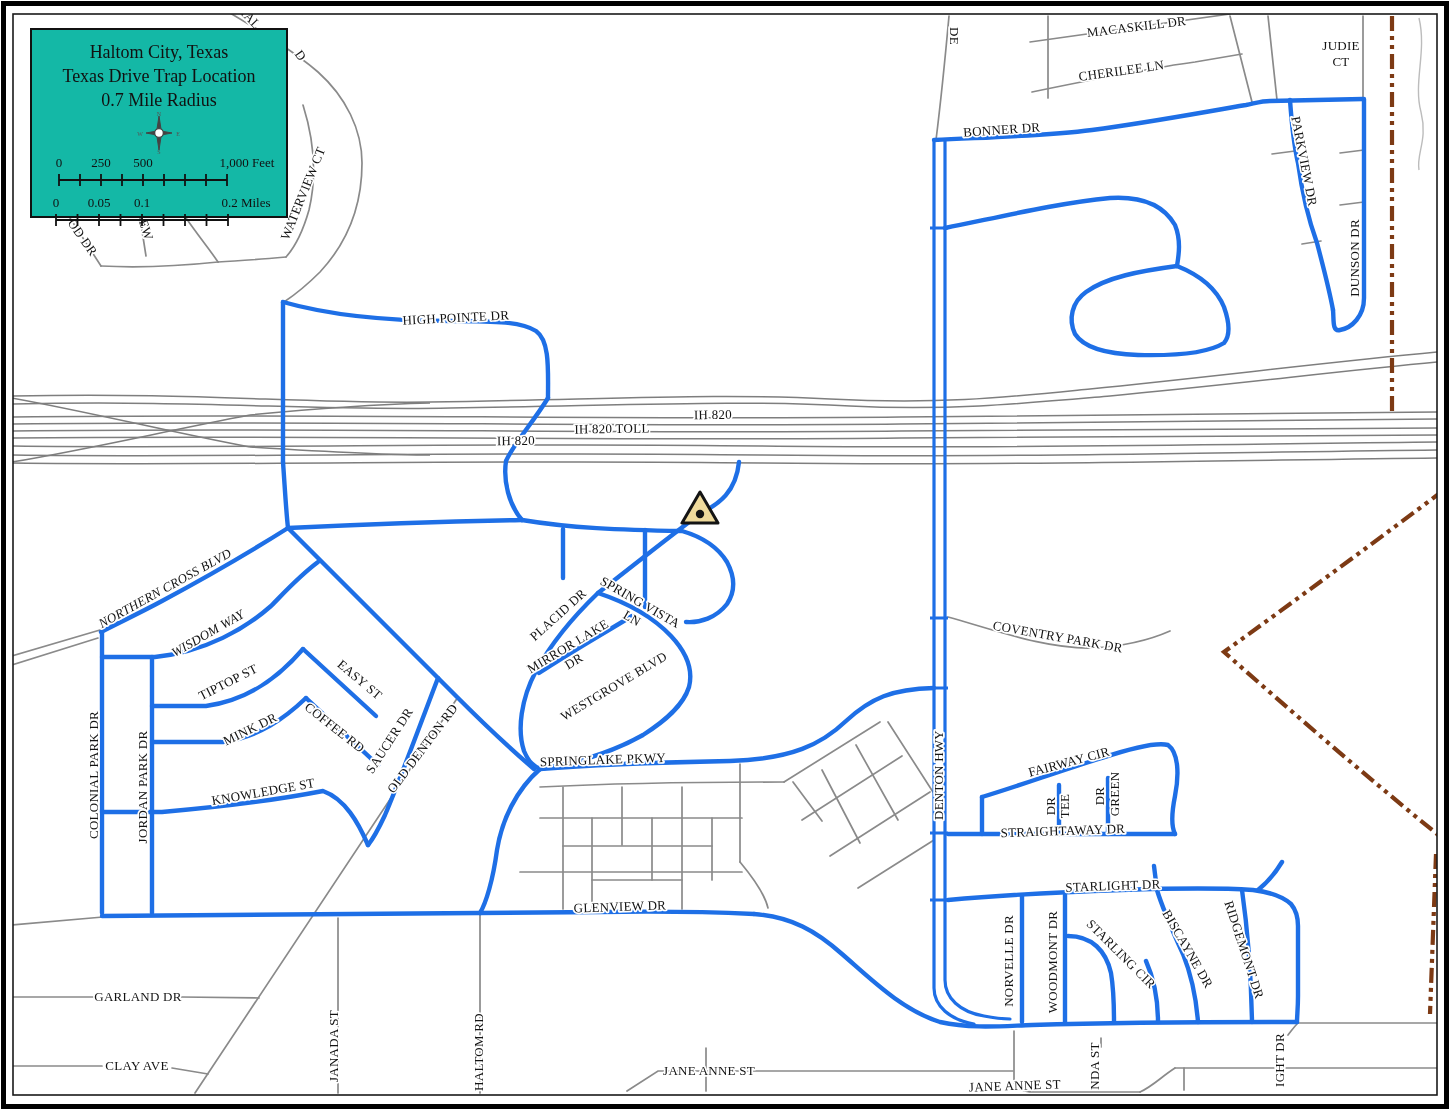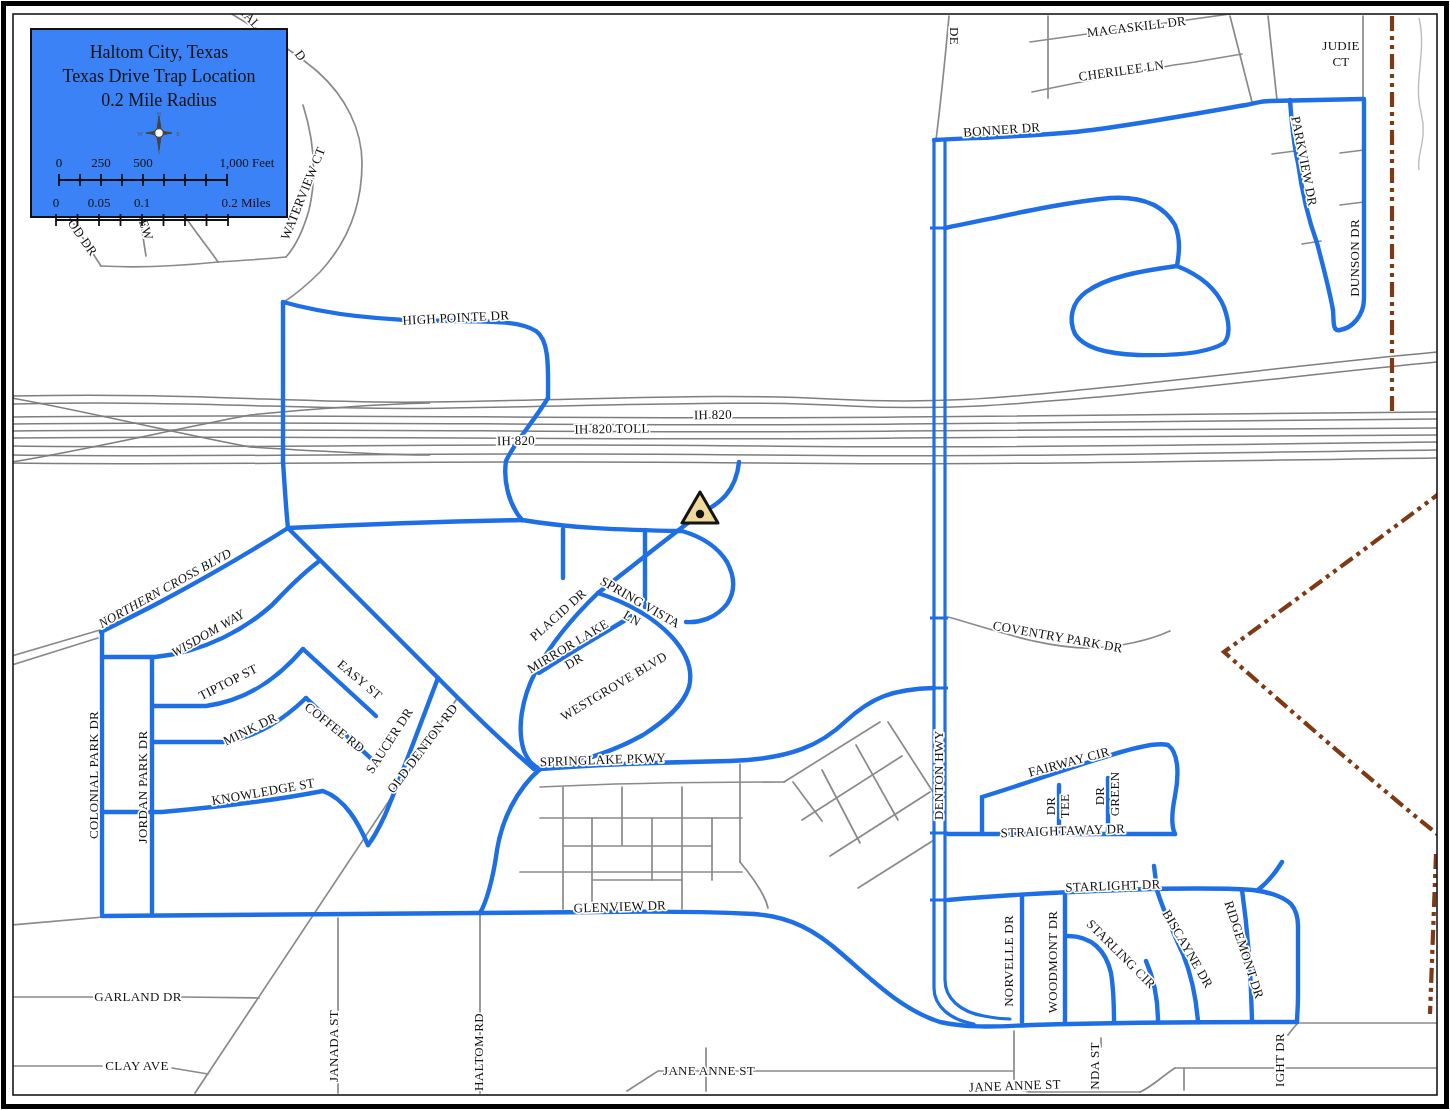--- a/index.html
+++ b/index.html
@@ -10,21 +10,21 @@
   .fwy{stroke:var(--fwy-gray);stroke-width:1.5;fill:none;}
   .stream{stroke:#bcbcbc;stroke-width:1.4;fill:none;}
   .blue{stroke:var(--hl-blue);stroke-width:4.4;fill:none;stroke-linecap:round;stroke-linejoin:round;}
   .blue2{stroke:var(--hl-blue);stroke-width:3.2;fill:none;stroke-linecap:round;}
   .bluetick{stroke:var(--hl-blue);stroke-width:3;fill:none;}
   .brown{stroke:var(--bnd-brown);stroke-width:4.2;fill:none;stroke-dasharray:15 5 4 5 4 5;}
   .slabel{font:13px "Liberation Serif",serif;fill:#131313;text-anchor:middle;
           paint-order:stroke;stroke:#fff;stroke-width:3.4px;stroke-linejoin:round;letter-spacing:.25px;}
   .slabel.it{font-style:italic;}
   
-  .title-box{position:absolute;left:30px;top:28px;width:258px;height:190px;background:#3b82f6;
+  .title-box{position:absolute;left:30px;top:28px;width:258px;height:190px;background:#14b8a6;
              border:2.5px solid #111;box-sizing:border-box;text-align:center;}
   .tline{font-size:18px;color:#111;line-height:24px;}
   .tline:first-child{margin-top:10px;}
   .sb{display:block;margin:0 auto;}
   .sbtext{font:13px "Liberation Serif",serif;fill:#111;text-anchor:middle;}
   .sbline{stroke:#111;stroke-width:2;}
   .sbtick{stroke:#111;stroke-width:1.8;}
   .rose{stroke:#444;fill:#444;}
   .roseletter{font:6px "Liberation Serif",serif;fill:#555;text-anchor:middle;stroke:none;}
 </style>
@@ -245,21 +245,21 @@
     </g>
   </g>
 
   <rect x="13" y="14" width="1424" height="1081" fill="none" stroke="#1a1a1a" stroke-width="1.6"></rect>
   <rect x="3.5" y="3.5" width="1443" height="1103" fill="none" stroke="#000" stroke-width="5"></rect>
 </svg>
 
 <div class="title-box">
   <div class="tline">Haltom City, Texas</div>
   <div class="tline">Texas Drive Trap Location</div>
-  <div class="tline">0.2 Mile Radius</div>
+  <div class="tline">0.7 Mile Radius</div>
 
   <svg class="sb" width="52" height="42" viewBox="0 0 52 42">
     <path class="rose" d="M26,4 L28.3,19 L26,21 L23.7,19 Z"></path>
     <path class="rose" d="M26,38 L28.3,23 L26,21 L23.7,23 Z"></path>
     <path class="rose" d="M13,21 L24,19 L26,21 L24,23 Z"></path>
     <path class="rose" d="M39,21 L28,19 L26,21 L28,23 Z"></path>
     <circle cx="26" cy="21" r="4.4" fill="#fff" stroke="#444" stroke-width="1.4"></circle>
     <text class="roseletter" x="26" y="3.5">N</text>
     <text class="roseletter" x="45" y="23.5">E</text>
     <text class="roseletter" x="26" y="42">S</text>

